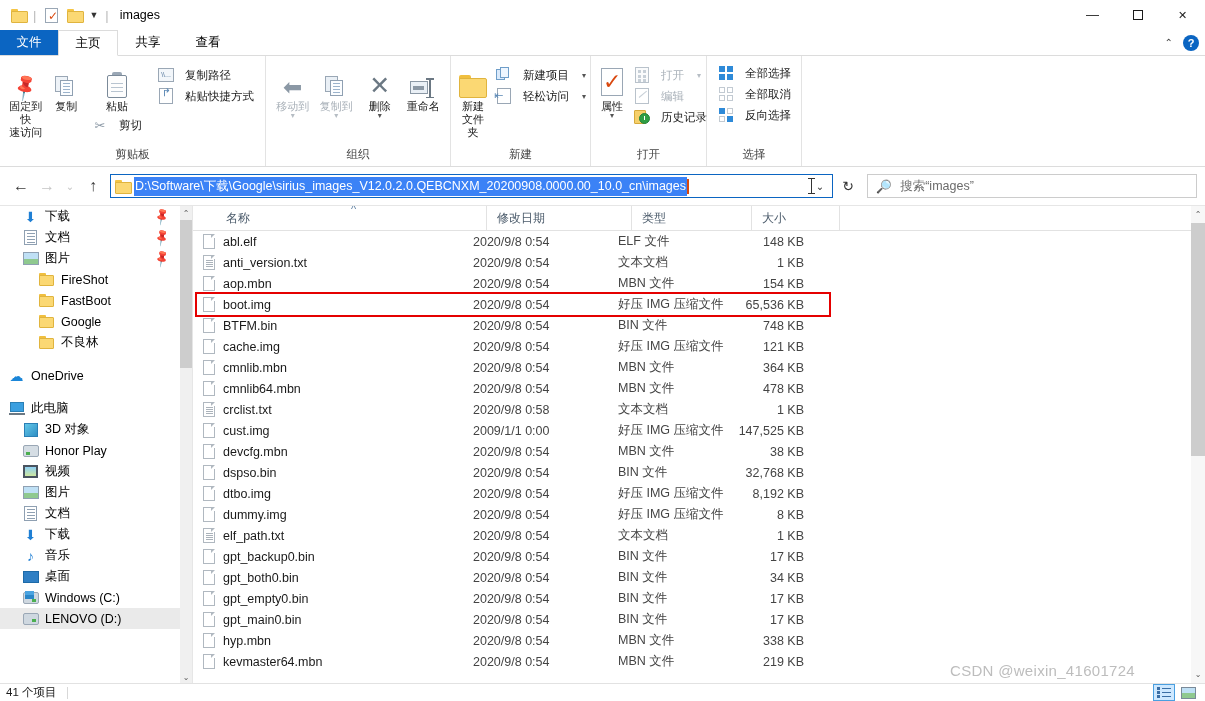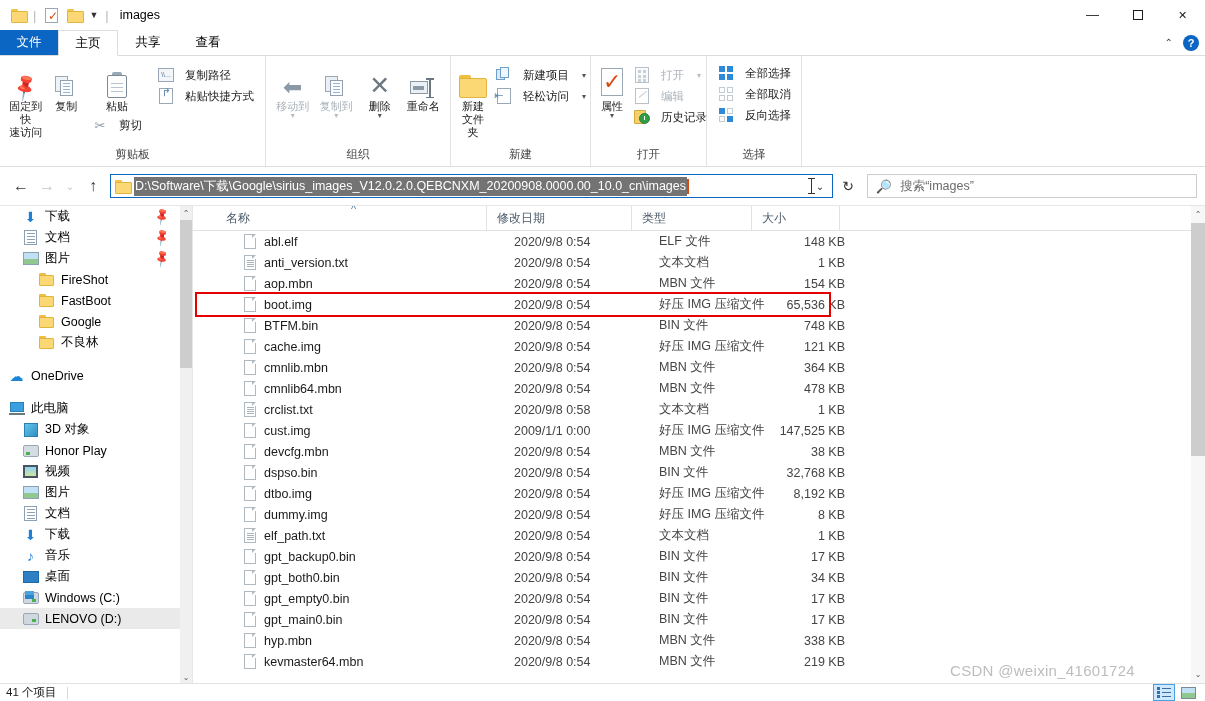--- a/index.html
+++ b/index.html
@@ -168,21 +168,21 @@
   .navbtn { width: 26px; height: 26px; display: flex; align-items: center; justify-content: center;
             font-size: 16px; color: #3a3a3a; }
   .navbtn.dim { color: #c5c5c5; }
   .navbtn.small { width: 20px; font-size: 10px; }
   .addrbox {
     flex: 1; height: 24px; border: 1px solid #0b65c2; background: #fff;
     display: flex; align-items: center; margin-left: 4px; position: relative; min-width: 0;
   }
   .addr-folder { padding: 0 4px 0 4px; display: flex; align-items: center; }
   .addr-text {
-    background: #737373; color: #ffffff; font-size: 12.5px; padding: 1px 1px 2px 1px;
+    background: #3b82f6; color: #ffffff; font-size: 12.5px; padding: 1px 1px 2px 1px;
     white-space: nowrap; overflow: hidden; line-height: 16px;
   }
   .addr-caret { width: 2px; height: 15px; background: #d9480f; margin-left: 0px; }
   .addr-ibeam { position: absolute; left: 700px; top: 3px; width: 1px; height: 16px; background: #333; }
   .addr-ibeam::before, .addr-ibeam::after { content: ""; position: absolute; left: -3px; width: 7px;
                                             height: 1px; background: #333; }
   .addr-ibeam::before { top: 0; } .addr-ibeam::after { bottom: 0; }
   .addr-dd { margin-left: auto; width: 24px; display: flex; align-items: center; justify-content: center;
              font-size: 10px; color: #333; }
   .refreshbtn { width: 26px; height: 24px; display: flex; align-items: center; justify-content: center;
@@ -261,21 +261,21 @@
   .col:first-child { border-left: none; }
   .col.sorted::after { content: "^"; position: absolute; left: 50%; top: -3px; font-size: 11px; color: #5b7da0; }
   .c-name { width: 270px; margin-left: 23px; }
   .c-date { width: 145px; }
   .c-type { width: 120px; }
   .c-size { width: 88px; }
   .c-rest { flex: 1; border-left: 1px solid #e2e2e2; }
 
   .rows { position: absolute; left: 0; top: 25px; right: 0; bottom: 0; overflow: hidden; }
   .row { height: 21px; display: flex; align-items: center; font-size: 12.5px; color: #1a1a1a;
-         cursor: default; padding-left: 41px; }
+         cursor: default; }
   .cell { display: flex; align-items: center; overflow: hidden; white-space: nowrap; }
   .cell-name { width: 270px; padding-left: 10px; gap: 8px; }
   .cell-date { width: 145px; padding-left: 10px; color: #444; }
   .cell-type { width: 120px; padding-left: 10px; color: #444; }
   .cell-size { width: 88px; padding-right: 12px; justify-content: flex-end; color: #444; }
   .fileico { position: relative; width: 12px; height: 15px; border: 1px solid #b0b8c0; background: #fff; flex: none; }
   .fileico::after { content: ""; position: absolute; right: -1px; top: -1px; border-width: 0 0 4px 4px;
                     border-style: solid; border-color: transparent transparent #fff #b0b8c0; }
   .fileico.txt i { position: absolute; left: 2px; top: 4px; width: 7px; height: 1px; background: #aab2ba;
                    box-shadow: 0 2px 0 #aab2ba, 0 4px 0 #aab2ba, 0 6px 0 #aab2ba; }

